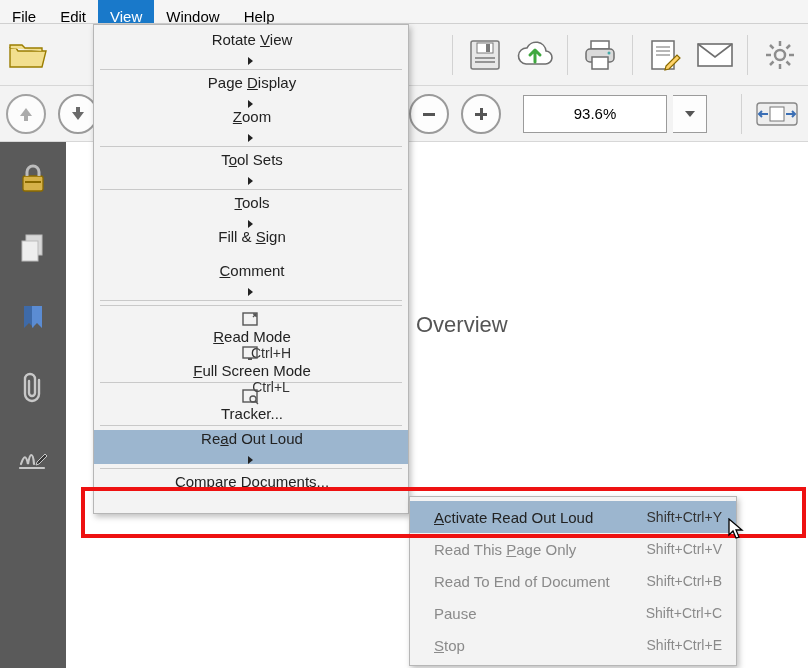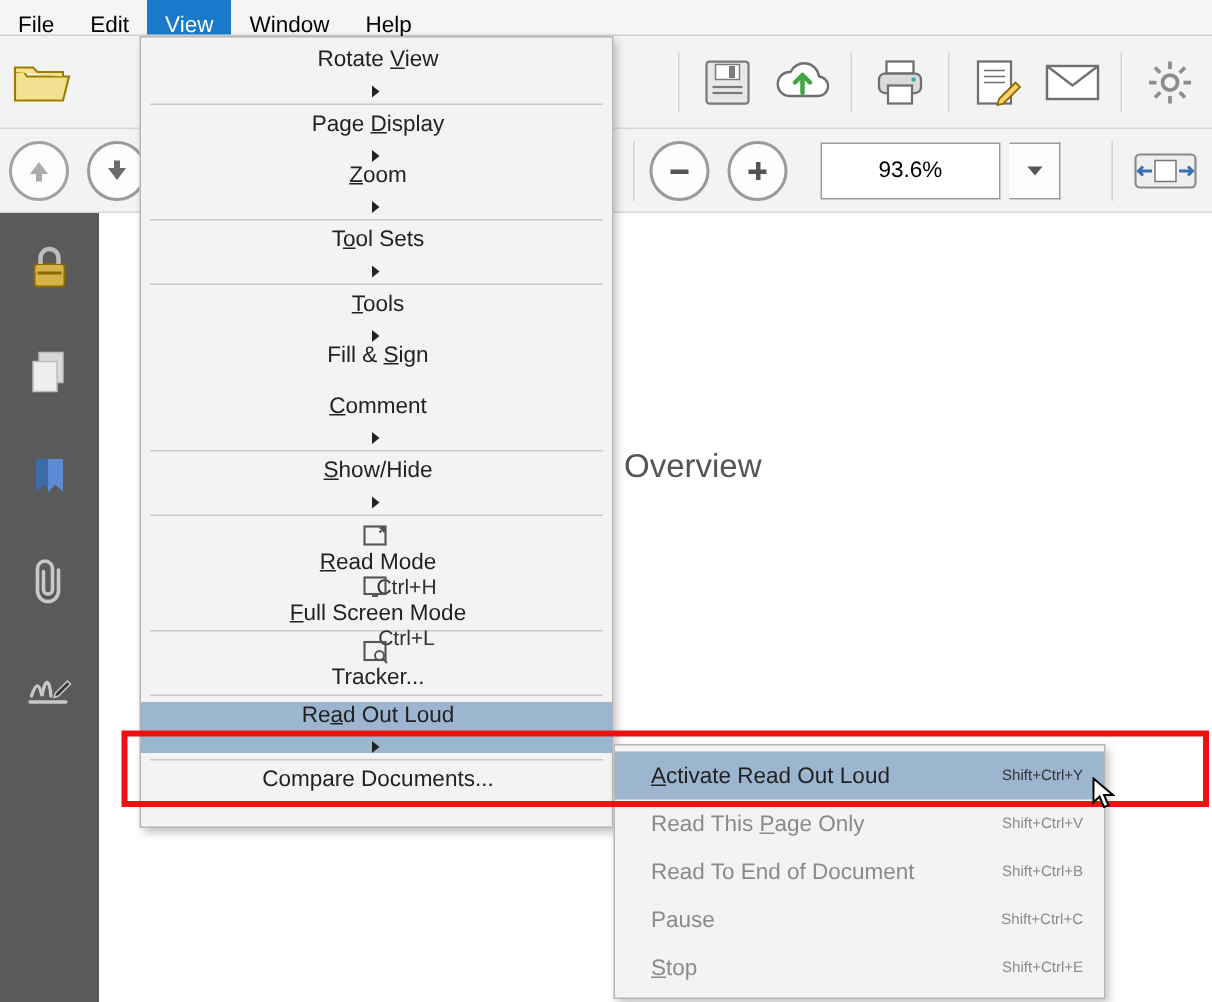--- a/index.html
+++ b/index.html
@@ -12,49 +12,49 @@
 
   
   .toolbar1, .toolbar2 { display:flex; align-items:center; height:62px; background:#f3f3f3; border-bottom:1px solid #d7d7d7; padding:0 6px; gap:6px; }
   .toolbar2 { height:56px; }
   .tool-btn { width:44px; height:44px; border-radius:4px; display:flex; align-items:center; justify-content:center; }
   .tool-btn svg { display:block; }
   .divider { width:1px; height:40px; background:#d2d2d2; margin:0 4px; }
 
   .round-btn { width:40px; height:40px; border:2px solid #9a9a9a; border-radius:50%; background:#fdfdfd; display:flex; align-items:center; justify-content:center; color:#9a9a9a; font-weight:bold; }
   .round-btn.dis { opacity:.9; }
-  .zoom-box { width:120px; height:38px; border:1px solid #9b9b9b; background:#fff; display:flex; align-items:center; justify-content:center; font-size:18px; }
+  .zoom-box { width:144px; height:38px; border:1px solid #9b9b9b; background:#fff; display:flex; align-items:center; justify-content:center; font-size:18px; }
   .zoom-dd { width:34px; height:38px; border:1px solid #9b9b9b; border-left:none; background:#fdfdfd; display:flex; align-items:center; justify-content:center; }
   .tri { width:0; height:0; border-left:5px solid transparent; border-right:5px solid transparent; border-top:6px solid #555; }
   .tri-r { width:0; height:0; border-top:4px solid transparent; border-bottom:4px solid transparent; border-left:5px solid #222; }
 
   
   .sidebar { position:absolute; top:142px; left:0; width:66px; bottom:0; background:#5a5a5a; display:flex; flex-direction:column; align-items:center; padding-top:20px; gap:38px; }
   .sidebar .sicon { width:32px; height:32px; display:flex; align-items:center; justify-content:center; }
 
   
   .docarea { position:absolute; top:142px; left:66px; right:0; bottom:0; background:#fff; }
-  .docarea .doctitle { position:absolute; top:156px; left:350px; font-size:22px; color:#555; }
+  .docarea .doctitle { position:absolute; top:170px; left:350px; font-size:22px; color:#555; }
 
   
   .menu { position:absolute; top:24px; left:93px; width:316px; background:#f3f3f3; border:1px solid #b6b6b6; box-shadow:2px 3px 6px rgba(0,0,0,.25); padding:6px 0; }
   .menu .row { display:flex; align-items:center; height:34px; padding:0 10px 0 8px; position:relative;flex-direction:column; }
   .menu .row .iconcell { width:26px; display:flex; justify-content:center; }
   .menu .row .lbl { flex:1; padding-left:4px; color:#222; }
   .menu .row .lbl .u { text-decoration:underline; }
   .menu .row .sc { color:#333; font-size:14px; padding-right:6px;margin-left:48px; }
   .menu .row .arrow { width:18px; display:flex; justify-content:center; }
   .menu .sep { height:1px; background:#c9c9c9; margin:4px 6px; }
   .menu .row.hl { background:#9cb6cf; }
 
   
   .submenu { position:absolute; top:496px; left:409px; width:328px; background:#f3f3f3; border:1px solid #b6b6b6; box-shadow:2px 3px 6px rgba(0,0,0,.25); padding:4px 0; }
   .submenu .row { display:flex; align-items:center; height:32px; padding:0 14px 0 24px; }
   .submenu .row .lbl { flex:1; color:#222; }
-  .submenu .row .sc  { color:#333; font-size:10px; }
+  .submenu .row .sc  { color:#333; font-size:14px; }
   .submenu .row.hl { background:#9cb6cf; }
   .submenu .row.dis .lbl, .submenu .row.dis .sc { color:#8a8a8a; }
   .submenu .row .u { text-decoration:underline; }
 
   
   .redbox { position:absolute; top:487px; left:81px; width:725px; height:51px; border:4px solid #e11; pointer-events:none; }
 
   
   .cursor { position:absolute; top:518px; left:728px; width:20px; height:24px; pointer-events:none; }
 
@@ -272,27 +272,20 @@
       <div class="arrow"></div>
     </div>
     <div class="row">
       <div class="iconcell"></div>
       <div class="lbl"><span><span class="u">C</span>omment</span></div>
       <div class="arrow">
         <div class="tri-r"></div>
       </div>
     </div>
     <div class="sep"></div>
-    <div class="row">
-      <div class="iconcell"></div>
-      <div class="lbl"><span><span class="u">S</span>how/Hide</span></div>
-      <div class="arrow">
-        <div class="tri-r"></div>
-      </div>
-    </div>
     <div class="sep"></div>
     <div class="row">
       <div class="iconcell">
         <svg width="18" height="18" viewBox="0 0 18 18">
           <rect x="2" y="3" width="14" height="12" fill="none" stroke="#555" stroke-width="1.4"></rect>
           <path d="M12 7 L15 4 M12 4 h3 v3" stroke="#555" fill="none" stroke-width="1.4"></path>
         </svg>
       </div>
       <div class="lbl"><span><span class="u">R</span>ead Mode</span></div>
       <div class="sc">Ctrl+H</div>

